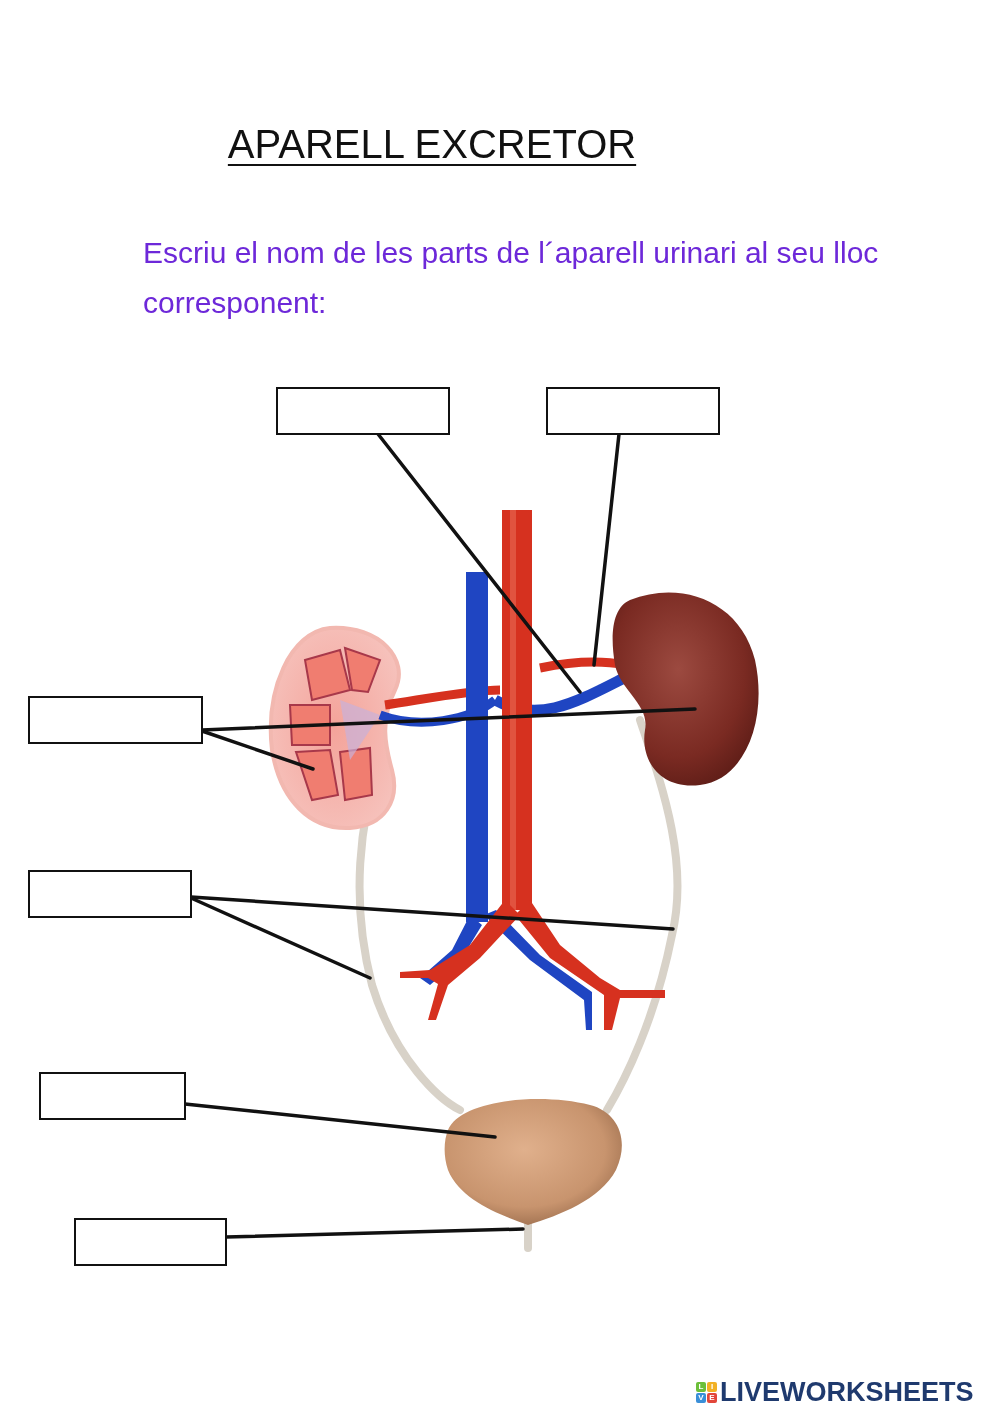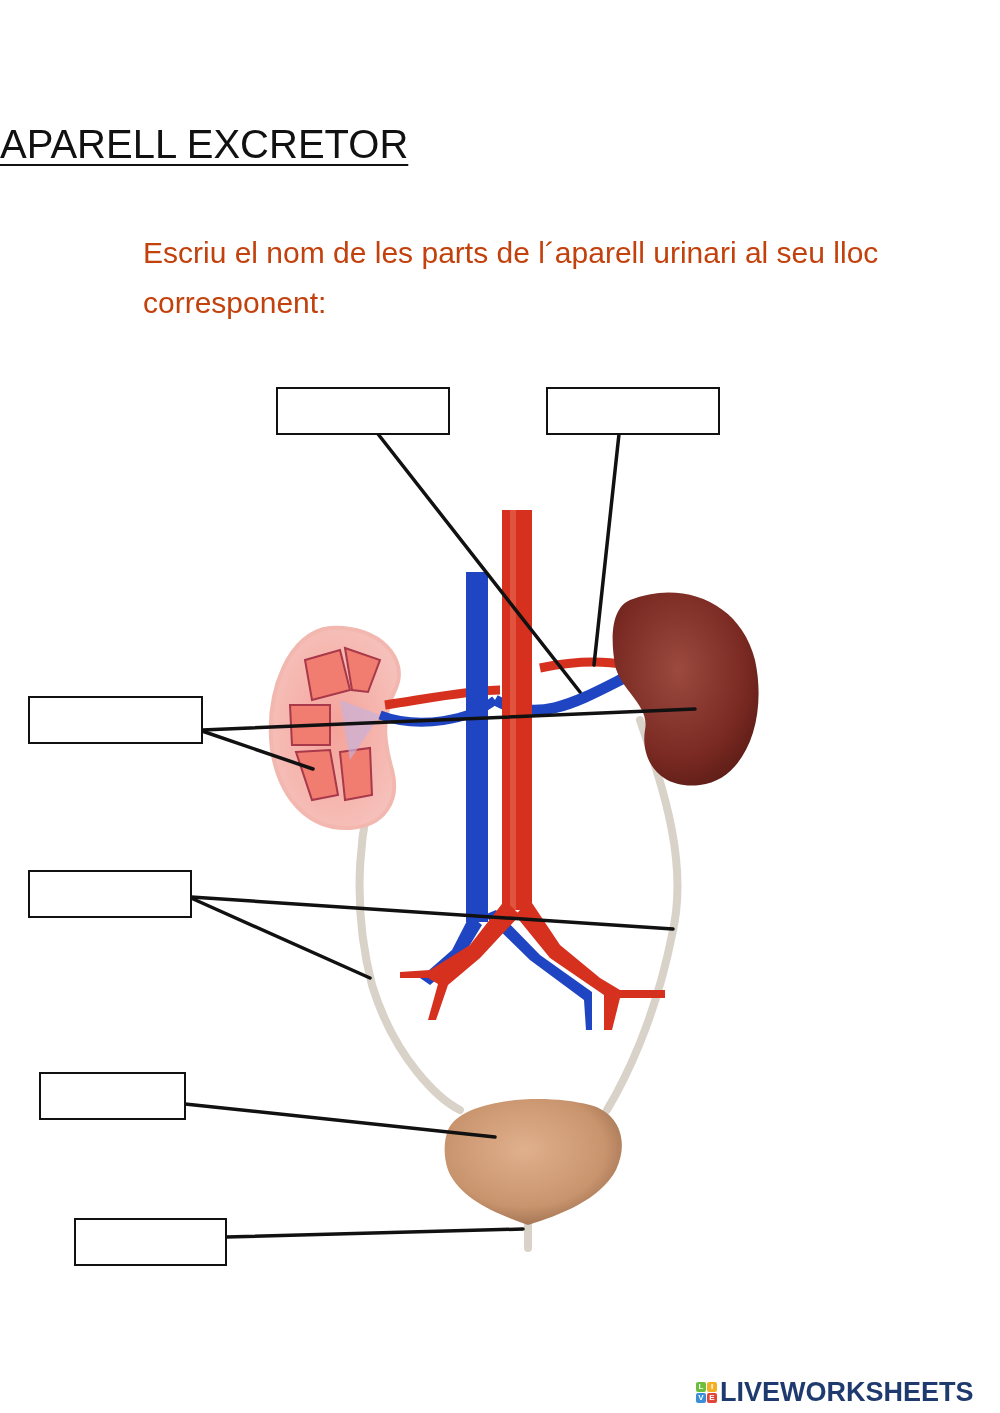--- a/index.html
+++ b/index.html
@@ -1,19 +1,19 @@
 <!DOCTYPE html>
 <html><head>
 <meta charset="utf-8">
 <style>
   html, body { margin: 0; padding: 0; background: #ffffff; }
   body { width: 1000px; height: 1413px; position: relative; overflow: hidden; font-family: "Liberation Sans", "DejaVu Sans", sans-serif; }
-  .title { position: absolute; left: 0; width: 864px; top: 122px; text-align: left; font-size: 40px; color: #111; }
+  .title { position: absolute; left: 0; width: 864px; top: 122px; text-align: center; font-size: 40px; color: #111; }
   .title span { text-decoration: underline; text-underline-offset: 6px; text-decoration-thickness: 2px; }
-  .instr { position: absolute; left: 143px; top: 228px; width: 740px; font-size: 30px; line-height: 50px; color: #c2410c; }
+  .instr { position: absolute; left: 143px; top: 228px; width: 740px; font-size: 30px; line-height: 50px; color: #6d28d9; }
   .diagram { position: absolute; left: 0; top: 0; width: 1000px; height: 1413px; }
   .box { position: absolute; border: 2.5px solid #111; background: #fff; box-sizing: border-box; }
   .box input { width: 100%; height: 100%; border: none; background: transparent; outline: none; font-size: 18px; padding: 0 6px; box-sizing: border-box; font-family: "Liberation Sans", sans-serif; }
   .logo { position: absolute; left: 696px; top: 1377px; display: flex; align-items: center; }
   .logo-mark { display: grid; grid-template-columns: 10px 10px; grid-template-rows: 10px 10px; gap: 1px; margin-right: 3px; }
   .logo-mark div { font-size: 8px; font-weight: bold; color: #fff; text-align: center; line-height: 10px; border-radius: 2px; }
   .logo-text { font-size: 27px; font-weight: bold; color: #1f3a6e; letter-spacing: 0px; font-family: Liberation Sans, sans-serif; }
 </style>
 </head>
 <body>

